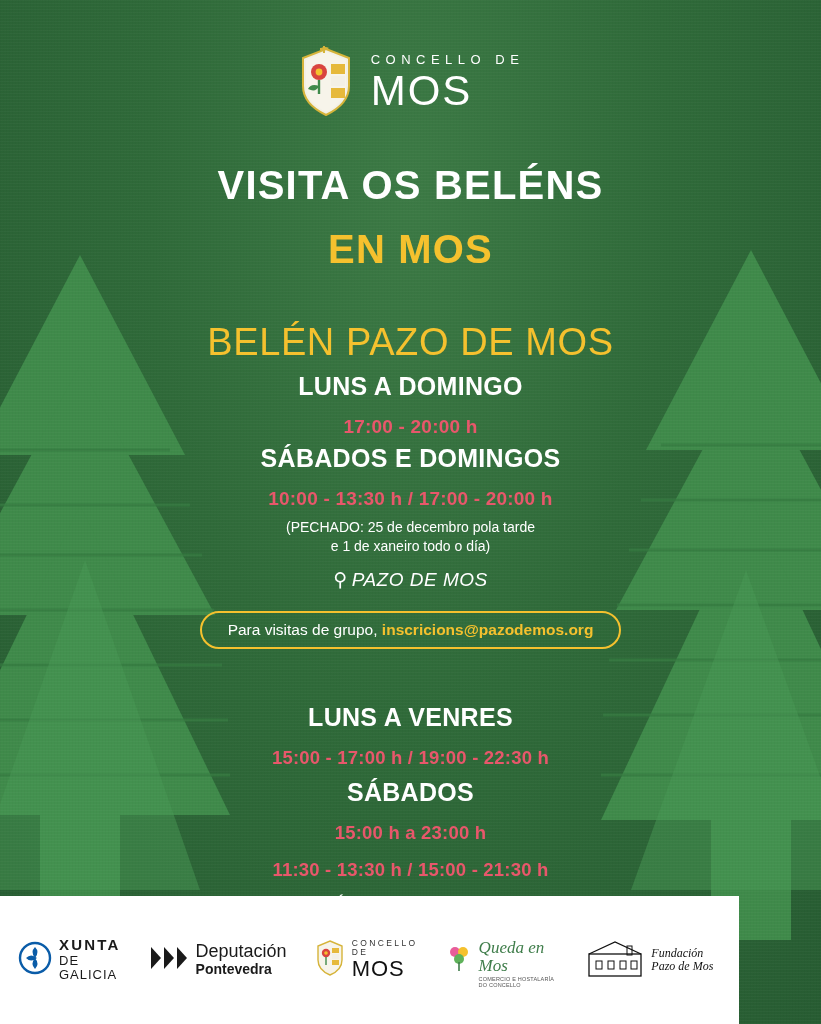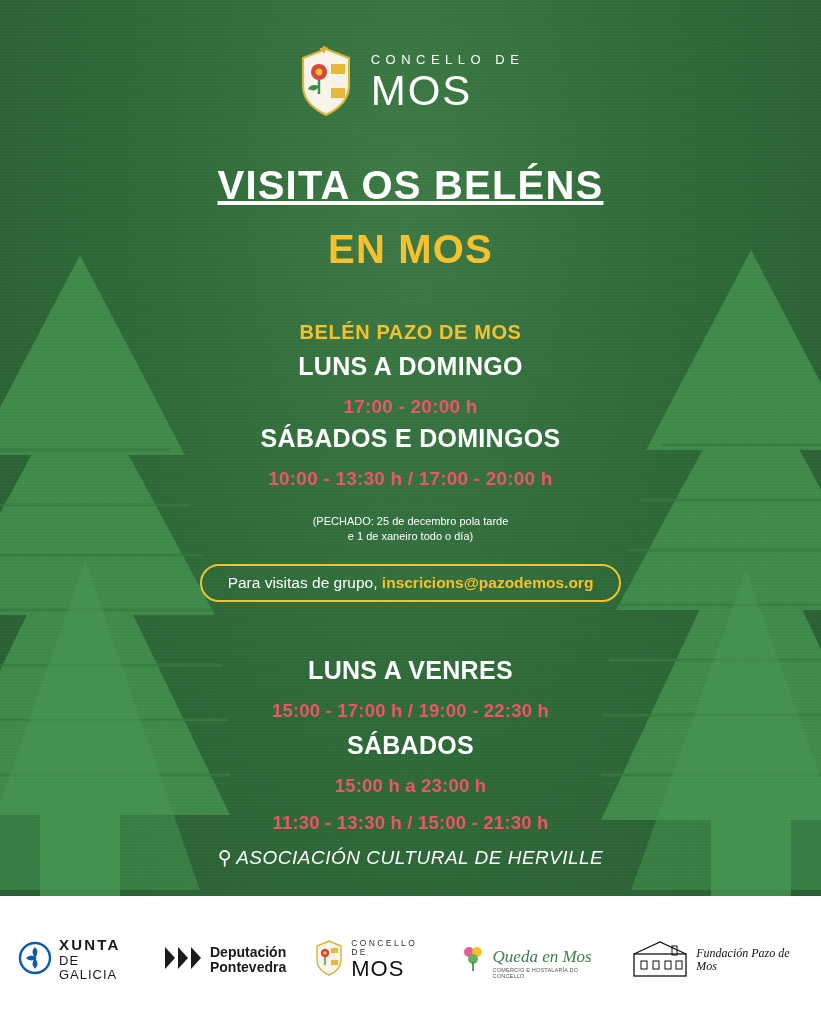--- a/index.html
+++ b/index.html
@@ -82,60 +82,59 @@
   }
 
   
   .title-block { margin-top: 44px; }
   .title-1 {
     color: #ffffff;
     font-size: 40px;
     font-weight: bold;
     letter-spacing: 1.2px;
     line-height: 1.18;
-    text-decoration: underline;
   }
   .title-2 {
     color: #f5c12e;
     font-size: 40px;
     font-weight: bold;
     letter-spacing: 1.2px;
     line-height: 1.18;
     margin-top: 17px;
   }
 
   
   .section { margin-top: 48px; }
   .section-title {
     color: #f5c12e;
-    font-size: 20px;
-    font-weight: bold;
+    font-size: 38px;
+    font-weight: normal;
     letter-spacing: 0.6px;
     margin-bottom: 8px;
   }
   .day-label {
     color: #ffffff;
     font-size: 25px;
     font-weight: bold;
     letter-spacing: 0.3px;
     margin-top: 6px;
     text-align: center;
   }
   .hours {
     color: #e8576b;
     font-size: 19px;
     font-weight: bold;
     letter-spacing: 0.2px;
     margin-top: 15px;
   }
   .note {
     color: #ffffff;
-    font-size: 11px;
+    font-size: 14px;
     line-height: 1.35;
-    margin-top: 24px;
+    margin-top: 8px;
     font-weight: 400;
   }
   .place {
     color: #ffffff;
     font-size: 19px;
     font-style: italic;
     margin-top: 12px;
     letter-spacing: 0.5px;
   }
   .place .pin { font-style: normal; margin-right: 4px; }
@@ -156,21 +155,21 @@
   }
 
   .section-2 { margin-top: 54px; }
   .section-2 .day-label { font-size: 25px; margin-top: 9px; }
   .section-2 .hours { font-size: 18.5px; }
 
   
   .footer {
     position: absolute;
     left: 0; bottom: 0;
-    width: 821px;
+    width: 739px;
     height: 128px;
     background: #ffffff;
     z-index: 5;
     display: flex;
     align-items: center;
     justify-content: center;
     gap: 28px;
     padding: 0 18px;
     box-sizing: border-box;
   }
@@ -179,21 +178,21 @@
     align-items: center;
     gap: 7px;
     color: #1a1a1a;
   }
   .flogo .txt {
     line-height: 1.1;
     text-align: left;
   }
   .f-xunta .t1 { font-size: 15px; font-weight: bold; letter-spacing: 2.2px; }
   .f-xunta .t2 { font-size: 13px; letter-spacing: 1px; }
-  .f-dep .t1 { font-size: 14px; font-weight: bold; }
+  .f-dep .t1 { font-size: 18px; font-weight: normal; }
   .f-dep .t2 { font-size: 14px; font-weight: bold; }
   .f-mos .t1 { font-size: 8.5px; letter-spacing: 2.4px; color:#333; }
   .f-mos .t2 { font-size: 22px; letter-spacing: 1px; color:#111; }
   .f-queda .t1 { font-size: 17px; color:#3f7d4a; font-style: italic; font-family:"Liberation Serif", serif;margin-top:7px; }
   .f-queda .t2 { font-size: 5.5px; color:#555; letter-spacing: 0.2px; }
   .f-somos .t1 { font-size: 19px; font-weight: bold; color:#111; letter-spacing:-0.5px; }
   .f-fund .t1 { font-size: 12px; color:#111; font-family:"Liberation Serif", serif; font-style: italic; }
 </style>
 </head>
 <body>
@@ -290,20 +289,23 @@
       <div class="hours">17:00 - 20:00 h</div>
 
       <div class="day-label">SÁBADOS E DOMINGOS</div>
       <div class="hours">10:00 - 13:30 h / 17:00 - 20:00 h</div>
 
       <div class="note">
         <div>(PECHADO: 25 de decembro pola tarde</div>
         <div>e 1 de xaneiro todo o día)</div>
       </div>
 
+      <div class="place">
+        <span class="pin">⚲</span><span>PAZO DE MOS</span>
+      </div>
 
       <div class="pill">
         <span>Para visitas de grupo,</span>
         <a class="mail" href="#">inscricions@pazodemos.org</a>
       </div>
     </div>
 
     <div class="section section-2">
 
       <div class="day-label">LUNS A VENRES</div>

